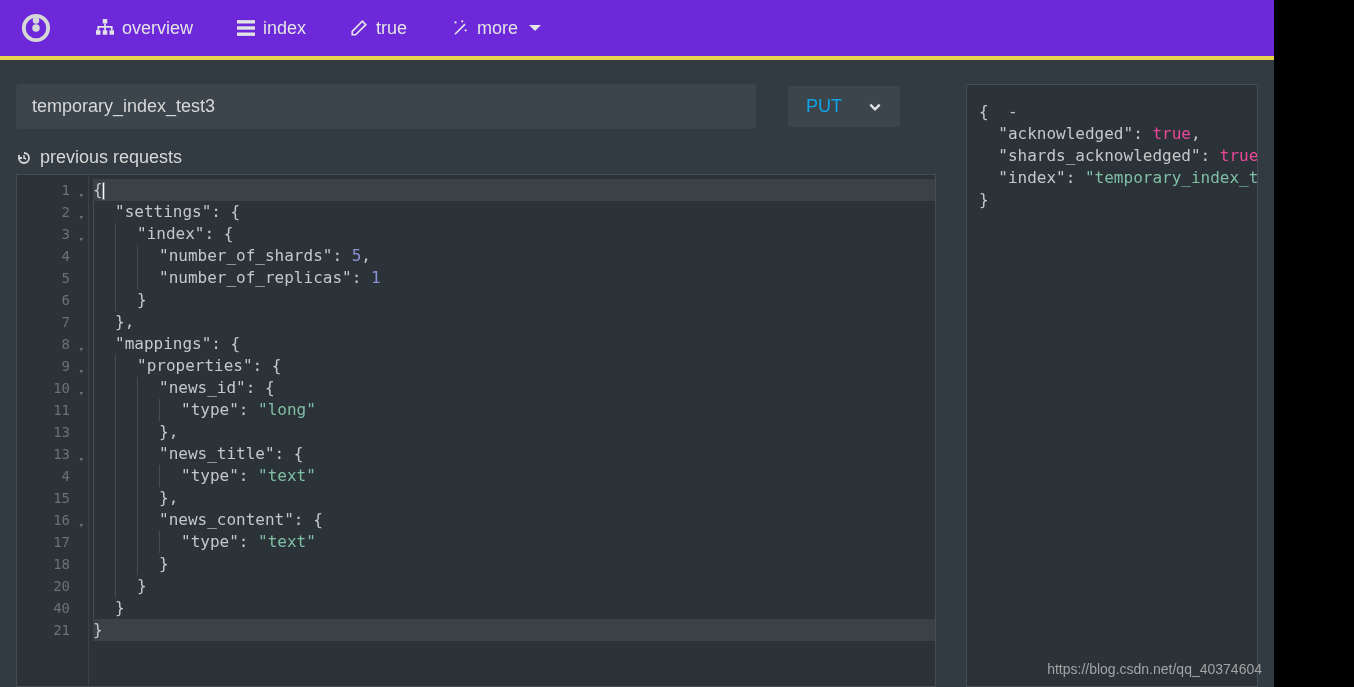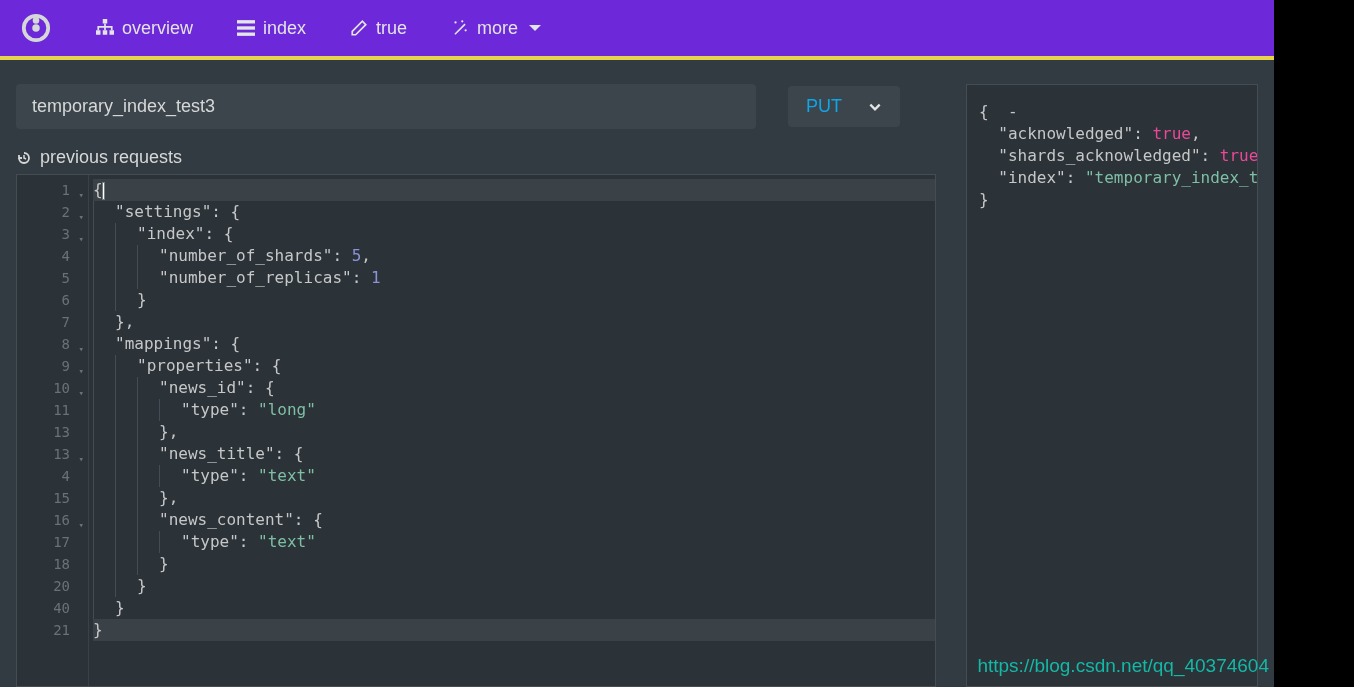--- a/index.html
+++ b/index.html
@@ -114,23 +114,23 @@
       font-family: "Consolas", "Monaco", monospace;
       font-size: 16px;
       overflow: hidden;
     }
     .resp-line { line-height: 22px; white-space: pre; }
     .tok-bool { color: #ec4899; }
     .tok-respstr { color: #7fbfa4; }
     .watermark {
       position: absolute;
       bottom: 10px;
-      right: 5px;
-      color: #14b8a6;
-      font-size: 19px;
+      right: 12px;
+      color: #a3a3a3;
+      font-size: 14px;
       z-index: 10;
     }
     .chev-down { width:14px; height:14px; }
     .scrollbar-v {
       position:absolute; right:0; top:0; bottom:0; width:20px;
     }
   </style>
 </head>
 <body>
 

